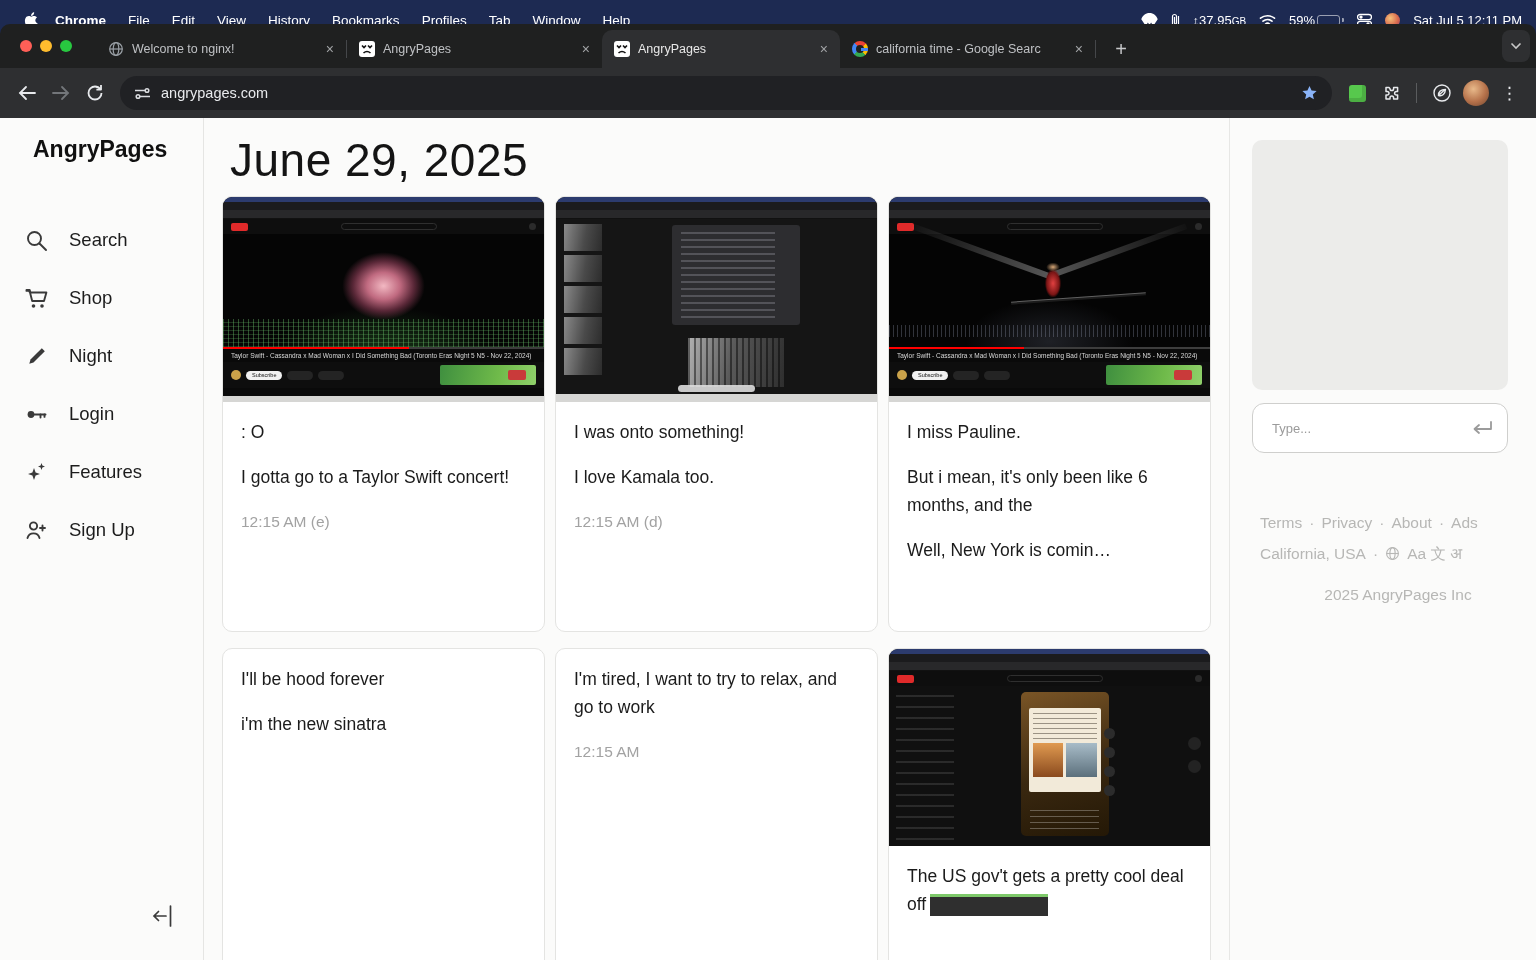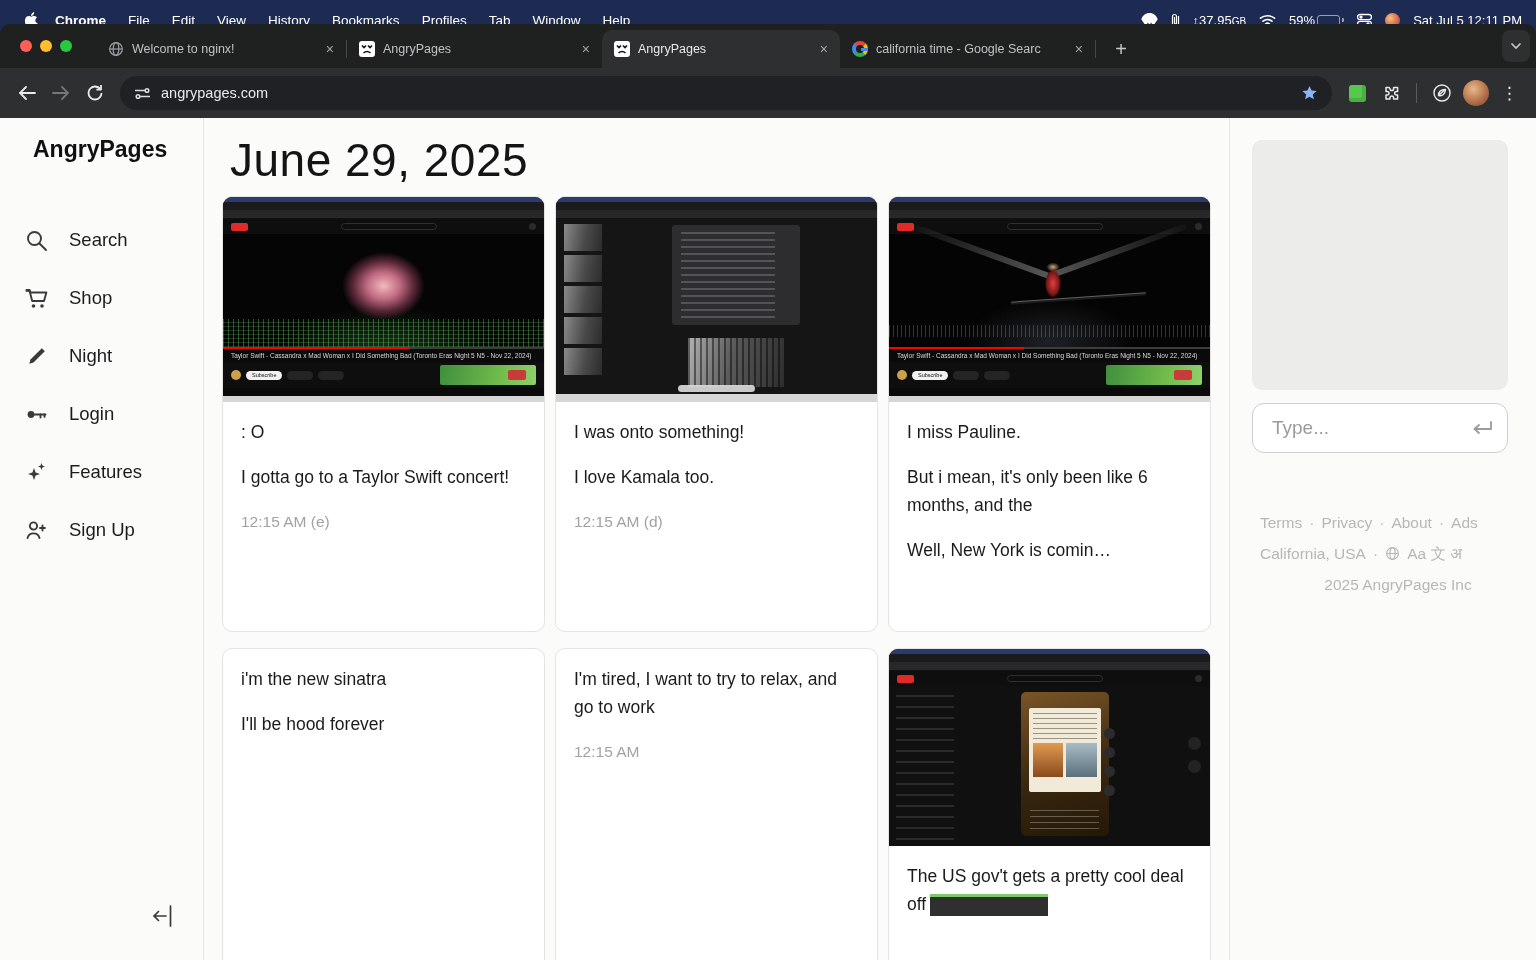--- a/index.html
+++ b/index.html
@@ -151,27 +151,27 @@
     repeating-linear-gradient(0deg, rgba(255,255,255,.35) 0 1.5px, rgba(0,0,0,0) 1.5px 6px);}
   .f-actions{position:absolute;left:67%;top:26%;display:flex;flex-direction:column;gap:8px;}
   .f-actions i{width:11px;height:11px;border-radius:50%;background:#2c2c2c;}
   .f-nav{position:absolute;right:9px;top:32%;display:flex;flex-direction:column;gap:10px;}
   .f-nav i{width:13px;height:13px;border-radius:50%;background:#232323;}
   
   .rail{flex:0 0 307px;border-left:1px solid #e7e7e5;padding:22px 0 0 22px;}
   .promo{width:256px;height:250px;background:#ececea;border-radius:10px;}
   .typebox{width:256px;height:50px;margin-top:13px;background:#fff;border:1.5px solid #cfcfcd;
     border-radius:12px;display:flex;align-items:center;padding:0 13px 0 6px;}
-  .typebox input{border:0;outline:0;flex:1;min-width:0;font-size:19px;color:#333;
+  .typebox input{border:0;outline:0;flex:1;min-width:0;font-size:13px;color:#333;
     font-family:"Liberation Sans",sans-serif;padding:0 0 0 13px;background:transparent;}
   .typebox input::placeholder{color:#9b9b9b;}
   .railfooter{margin-top:54px;padding-left:8px;color:#b7b7b5;font-size:15.5px;line-height:31px;text-align:center;}
   .frow{display:flex;align-items:center;gap:7px;flex-wrap:wrap;}
   .frow a{color:#b7b7b5;text-decoration:none;}
-  .copyr{}
+  .copyr{margin-top:10px;}
   svg{display:block;}
 </style>
 </head>
 <body>
 
 <div class="menubar">
   <span class="apple">
     <svg width="14" height="16" viewBox="0 0 14 16">
         <path fill="#fff" d="M11.3 8.6c0-2 1.6-2.9 1.7-3-0.9-1.3-2.3-1.5-2.8-1.5-1.2-.1-2.3.7-2.9.7-.6 0-1.5-.7-2.5-.7C3.5 4.1 2.3 4.8 1.6 6c-1.4 2.4-.4 6 1 8 .7 1 1.5 2 2.5 2 1 0 1.4-.6 2.6-.6 1.2 0 1.6.6 2.6.6 1.1 0 1.8-1 2.4-2 .8-1.1 1.1-2.2 1.1-2.3-.1 0-2.5-1-2.5-3.1zM9.4 2.8c.5-.7.9-1.6.8-2.5-.8 0-1.7.5-2.3 1.2-.5.6-.9 1.5-.8 2.4.9.1 1.8-.4 2.3-1.1z"></path>
       </svg>
@@ -510,22 +510,22 @@
         </div>
         <div class="cbody">
           <p>I miss Pauline.</p>
           <p>But i mean, it's only been like 6 months, and the</p>
           <p>Well, New York is comin…</p>
         </div>
       </div>
 
       <div class="card">
         <div class="cbody">
+          <p>I'll be hood forever</p>
           <p>i'm the new sinatra</p>
-          <p>I'll be hood forever</p>
         </div>
       </div>
 
       <div class="card">
         <div class="cbody">
           <p>I'm tired, I want to try to relax, and go to work</p>
           <p class="ptime">12:15 AM</p>
         </div>
       </div>
 

